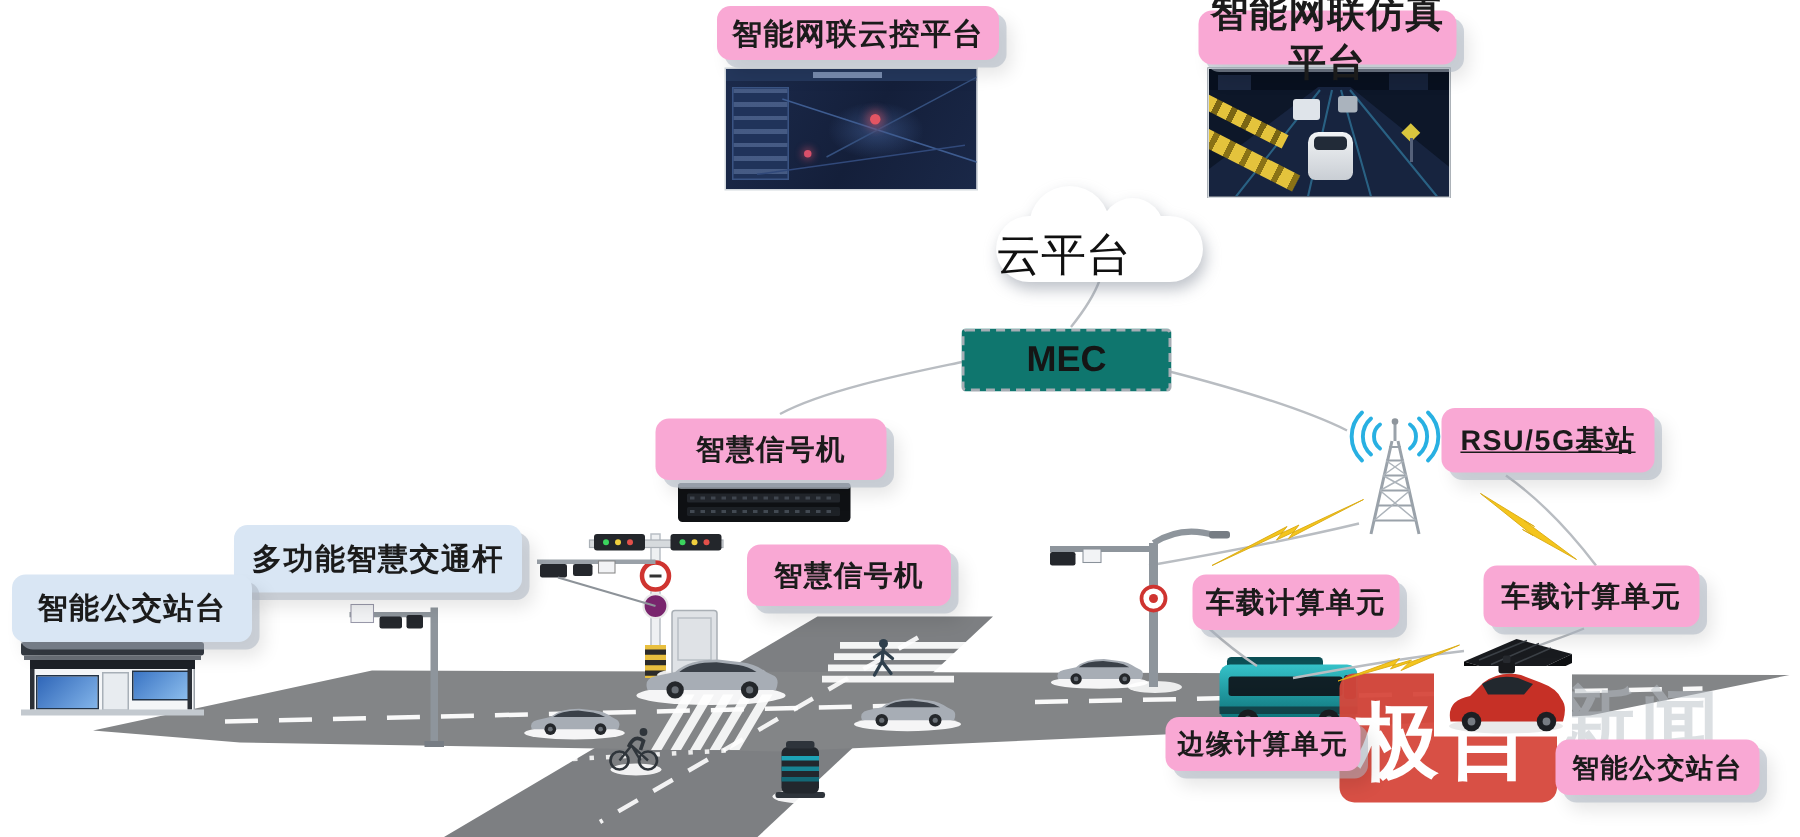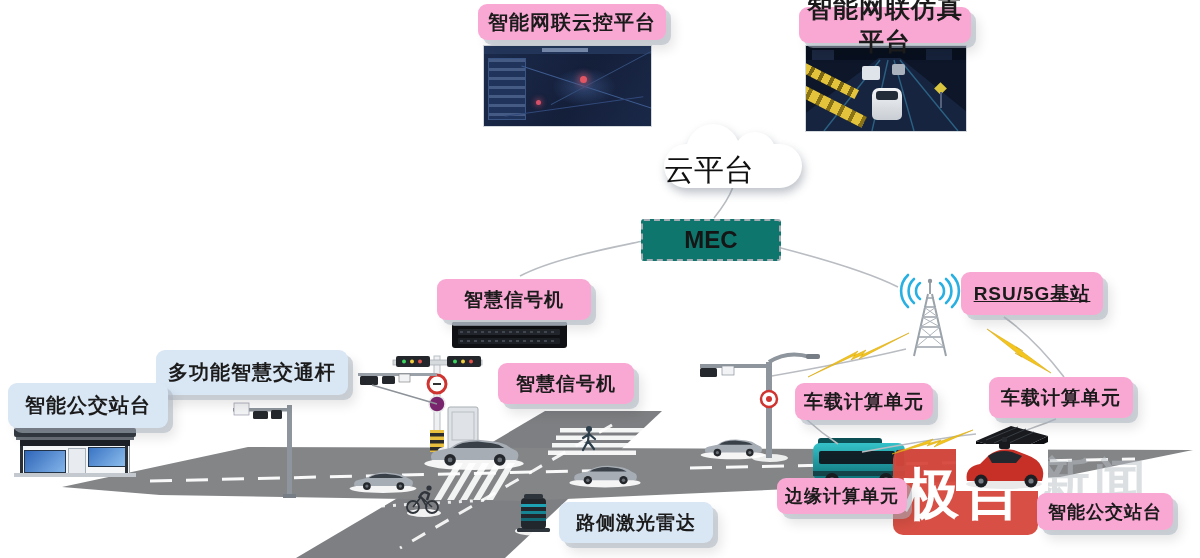--- a/index.html
+++ b/index.html
@@ -350,15 +350,14 @@
 <div class="label" id="lbl-sim">智能网联仿真平台</div>
 <div class="label" id="lbl-edge">智慧信号机</div>
 <div class="label" id="lbl-rsu">RSU/5G基站</div>
 <div class="label label--blue" id="lbl-pole">多功能智慧交通杆</div>
 <div class="label label--blue" id="lbl-busstation">智能公交站台</div>
 <div class="label" id="lbl-signal">智慧信号机</div>
 <div class="label" id="lbl-obul">车载计算单元</div>
 <div class="label" id="lbl-obur">车载计算单元</div>
 <div class="label" id="lbl-smartbus">边缘计算单元</div>
 <div class="label" id="lbl-smartcar">智能公交站台</div>
-<div class="label label--blue" id="lbl-lidar">路侧激光雷达</div>
 
 </div>
 
 </body></html>

